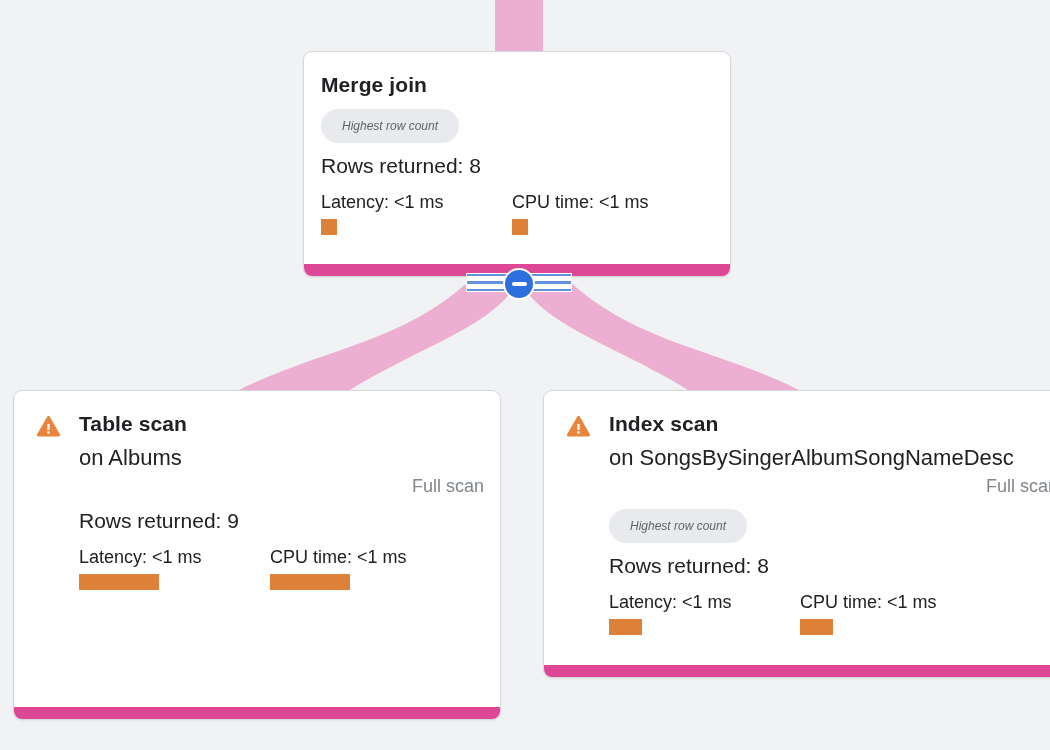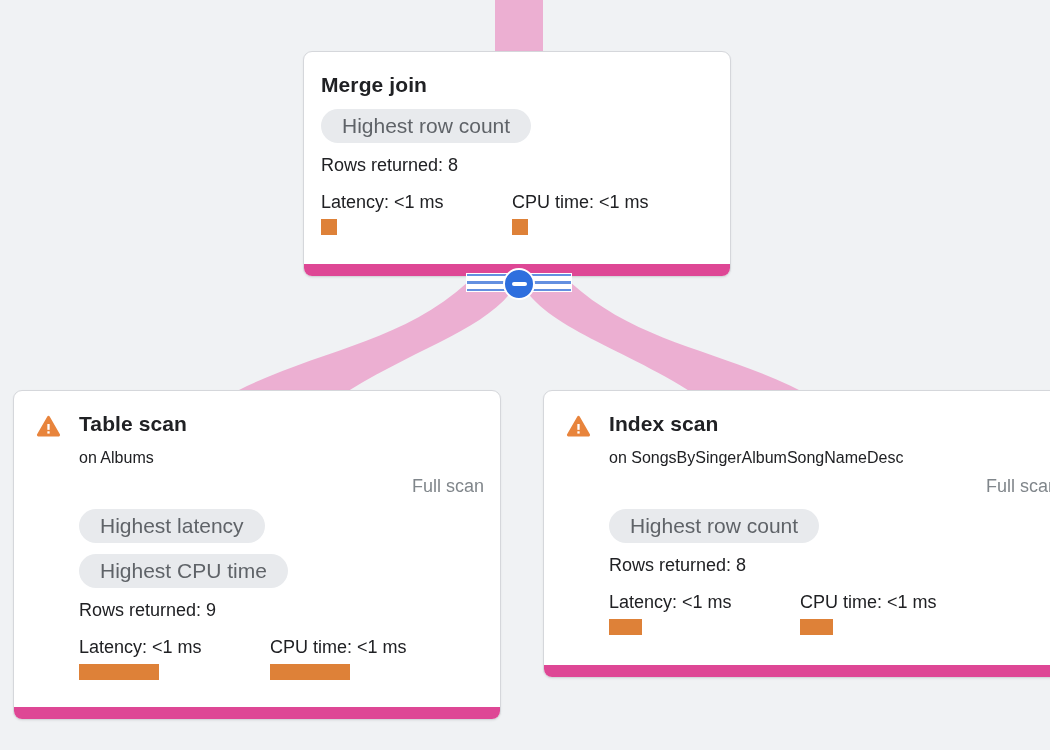--- a/index.html
+++ b/index.html
@@ -37,48 +37,49 @@
     width: 25px; height: 25px;
   }
   .node-title {
     font-size: 21px;
     font-weight: 600;
     letter-spacing: .1px;
     color: #202124;
     line-height: 26px;
   }
   .node-subtitle {
-    font-size: 16px;
+    font-size: 22px;
     color: #202124;
     margin-top: 9px;
     line-height: 23px;
     white-space: nowrap;
   }
   .node-scantype {
     font-size: 18px;
     color: #80868B;
     margin-top: 6px;
     line-height: 23px;
     text-align: right;
   }
   .badge {
     display: inline-block;
     background: #E8EAED;
     color: #5F6368;
-    font-size: 21px;
+    font-size: 12px;
     line-height: 34px;
     height: 34px;
     padding: 0 21px;
     border-radius: 17px;
     margin-top: 11px;
     white-space: nowrap;
+    font-style: italic;
   }
   .badge-stack .badge { display: table; }
   .rows-returned {
-    font-size: 18px;
+    font-size: 21px;
     margin-top: 11px;
     line-height: 23px;
   }
   .metrics {
     display: flex;
     margin-top: 14px;
     align-items: center;
   }
   .metric { width: 191px; }
   .metric-label { font-size: 18px; line-height: 23px; white-space: nowrap; }
@@ -168,24 +169,20 @@
   <div class="card scan" id="node-table">
     <svg class="warn-icon" viewBox="0 0 24 24">
       <path d="M2.2 20.2 L12 3 L21.8 20.2 Z" fill="#E8843C" stroke="#E8843C" stroke-width="2.6" stroke-linejoin="round"></path>
       <rect x="10.9" y="9.6" width="2.2" height="5.6" fill="#ffffff"></rect>
       <rect x="10.9" y="16.6" width="2.2" height="2.2" fill="#ffffff"></rect>
     </svg>
     <div class="card-inner">
       <div class="node-title">Table scan</div>
       <div class="node-subtitle">on Albums</div>
       <div class="node-scantype">Full scan</div>
-      <div class="badge-stack">
-        <span class="badge">Highest latency</span>
-        <span class="badge">Highest CPU time</span>
-      </div>
       <div class="rows-returned">Rows returned: 9</div>
       <div class="metrics">
         <div class="metric">
           <div class="metric-label">Latency: &lt;1 ms</div>
           <div class="metric-bar" style="width: 80px;"></div>
         </div>
         <div class="metric">
           <div class="metric-label">CPU time: &lt;1 ms</div>
           <div class="metric-bar" style="width: 80px;"></div>
         </div>

